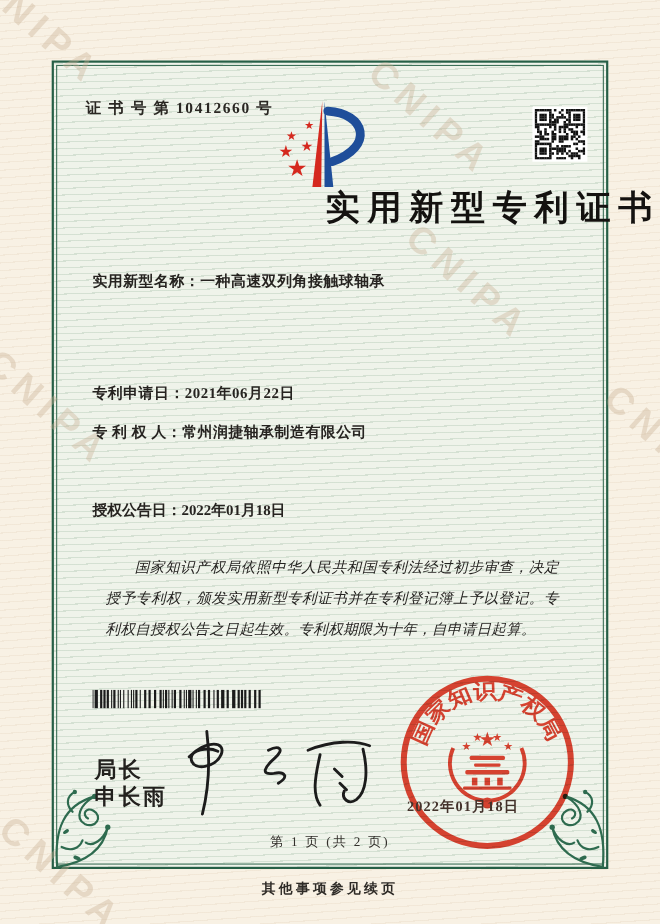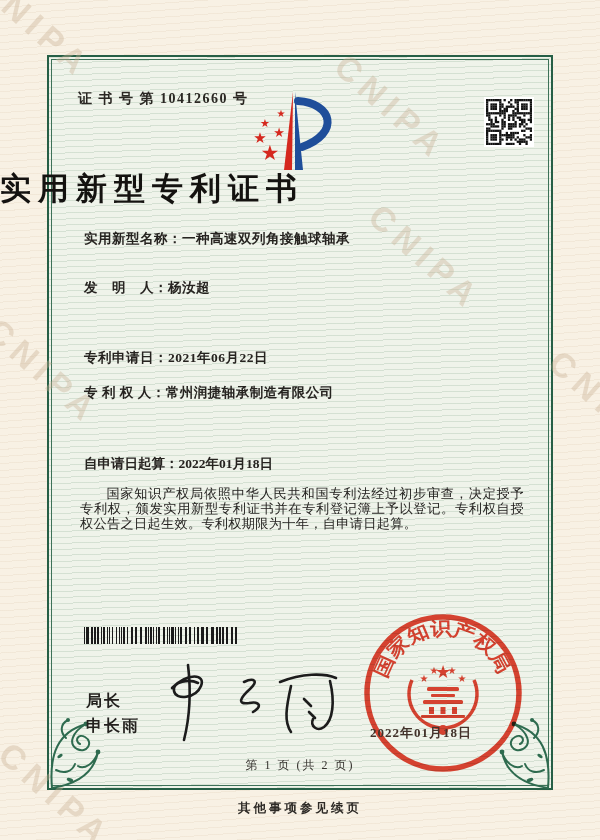--- a/index.html
+++ b/index.html
@@ -24,35 +24,35 @@
     background:
       repeating-linear-gradient(178deg, rgba(151,181,156,.30) 0 1px, rgba(0,0,0,0) 1px 6px),
       #eff3ea;
   }
   .frame::before{content:"";position:absolute;inset:2px;border:1px solid #3d7158;}
   .content{position:absolute;z-index:4;inset:0;}
   
   .cert-no{position:absolute;left:78px;top:90px;font-size:14px;font-weight:600;color:#2a2723;letter-spacing:1.5px;}
   .logo{position:absolute;left:237px;top:86px;}
   .qr{position:absolute;left:484px;top:97px;background:#fff;padding:2px;}
-  .title{position:absolute;left:0;top:168px;width:100%;text-align:left;
+  .title{position:absolute;left:0;top:168px;width:100%;text-align:right;
     font-size:31px;font-weight:700;color:#141210;letter-spacing:7px;}
   
   .field{position:absolute;left:84px;width:440px;font-size:13.5px;font-weight:600;color:#262320;letter-spacing:.5px;white-space:nowrap;}
-  .f0{top:230px}.f1{top:279px}.f2{top:314px}.f3{top:349px}.f4{top:384px}.f5{top:419px}
+  .f0{top:247px}.f1{top:279px}.f2{top:314px}.f3{top:349px}.f4{top:384px}.f5{top:419px}
   .grant-row{position:absolute;left:84px;top:455px;width:440px;font-size:13.5px;font-weight:600;color:#262320;white-space:nowrap;}
   .grant-no{position:absolute;left:231px;top:0;}
   
   .paras{position:absolute;left:80px;top:486px;width:444px;}
-  .paras p{margin:0;font-size:13.2px;line-height:15px;font-weight:500;
+  .paras p{margin:16px;font-size:13.2px;line-height:28px;font-style:italic;font-weight:500;
     color:#242220;text-indent:2em;text-align:justify;letter-spacing:.3px;}
   
   .barcode{position:absolute;left:84px;top:627px;}
   .signer{position:absolute;left:86px;top:688px;font-family:Liberation Serif, serif;
-    font-size:16px;font-weight:700;color:#23211e;line-height:25px;letter-spacing:2px;}
+    font-size:20px;font-weight:700;color:#23211e;line-height:25px;letter-spacing:2px;}
   .signature{position:absolute;left:140px;top:652px;z-index:5;}
   .seal{position:absolute;left:360px;top:610px;z-index:5;opacity:.92;mix-blend-mode:multiply;}
   .seal-date{position:absolute;left:370px;top:724px;z-index:6;width:130px;
     font-size:13px;font-weight:700;color:#43322b;letter-spacing:1px;white-space:nowrap;}
   .page-info{position:absolute;left:0;top:757px;width:100%;text-align:center;
     font-size:12px;color:#33302c;letter-spacing:2px;z-index:4;}
   .note{position:absolute;left:0;top:800px;width:100%;text-align:center;
     font-size:12.5px;font-weight:700;color:#2e2b27;letter-spacing:3px;z-index:4;}
   .ornament{position:absolute;z-index:4;}
   .orn-bl{left:44px;top:692px;}
@@ -357,32 +357,29 @@
         <rect x="26.28571428571429" y="43.80952380952381" width="2.2904761904761908" height="2.2904761904761908" fill="#111"></rect>
         <rect x="32.85714285714286" y="43.80952380952381" width="2.2904761904761908" height="2.2904761904761908" fill="#111"></rect>
         <rect x="39.42857142857143" y="43.80952380952381" width="2.2904761904761908" height="2.2904761904761908" fill="#111"></rect>
       </svg>
 
     <div class="title">实用新型专利证书</div>
 
     <div class="field f0">
       <span>实用新型名称：</span><span>一种高速双列角接触球轴承</span>
     </div>
-    <div class="field f1">
-      <span>发　明　人：</span><span>杨汝超</span>
-    </div>
     <div class="field f3">
       <span>专利申请日：</span><span>2021年06月22日</span>
     </div>
     <div class="field f4">
       <span>专 利 权 人：</span><span>常州润捷轴承制造有限公司</span>
     </div>
 
     <div class="grant-row">
-      <span>自申请日起算：</span><span>2022年01月18日</span>
+      <span>授权公告日：</span><span>2022年01月18日</span>
     </div>
 
     <div class="paras">
       <p>国家知识产权局依照中华人民共和国专利法经过初步审查，决定授予专利权，颁发实用新型专利证书并在专利登记簿上予以登记。专利权自授权公告之日起生效。专利权期限为十年，自申请日起算。</p>
     </div>
 
     <svg class="barcode" id="barcode" width="158" height="17">
         <rect x="0" y="0" width="1" height="17" fill="#1b1b1b"></rect>
         <rect x="2" y="0" width="3" height="17" fill="#1b1b1b"></rect>
         <rect x="7" y="0" width="2" height="17" fill="#1b1b1b"></rect>

